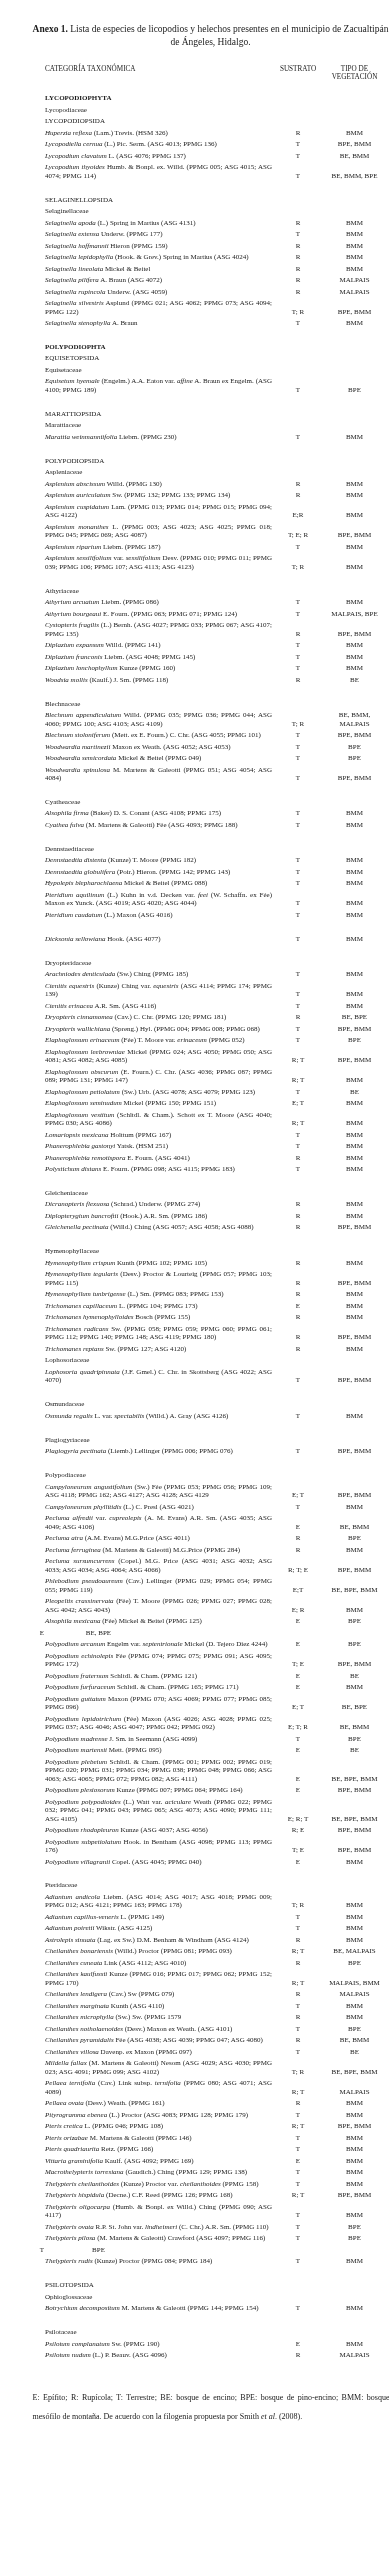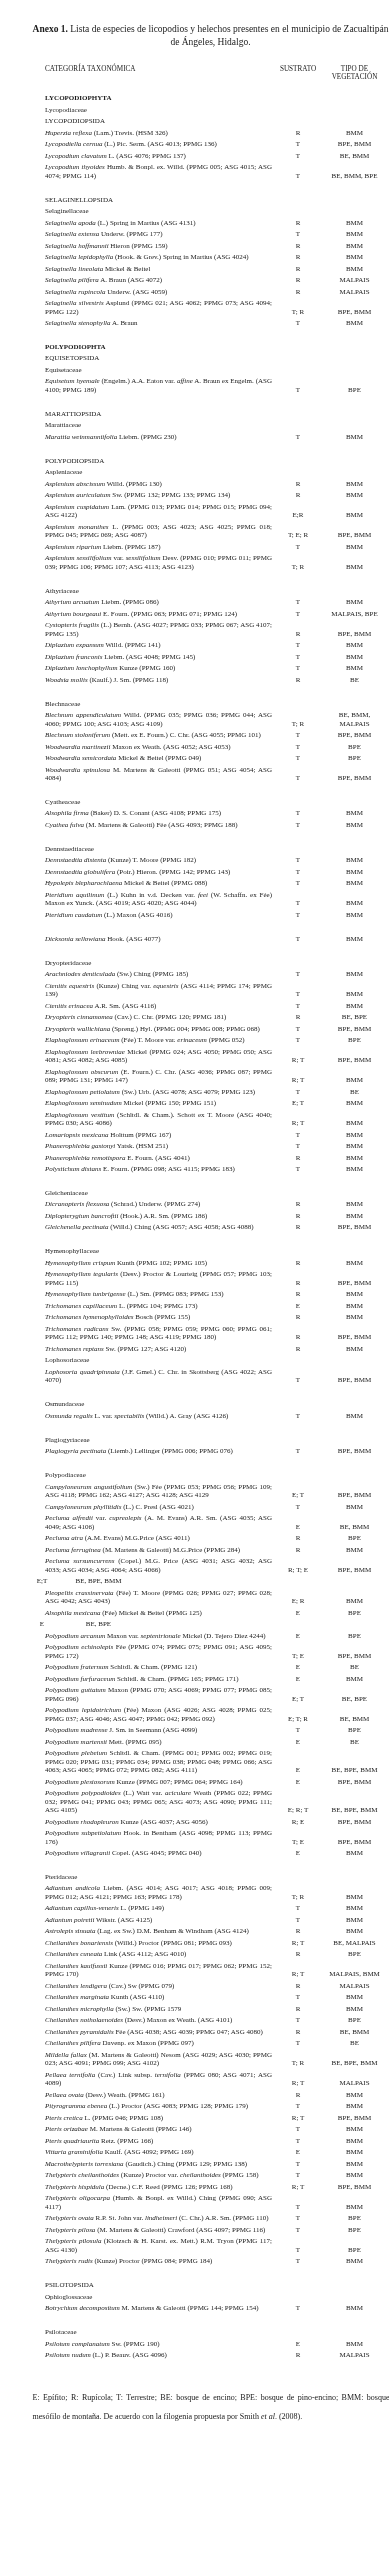--- a/index.html
+++ b/index.html
@@ -536,39 +536,40 @@
           <div class="c1"><span class="i">Pecluma ferruginea</span><span> (M. Martens &amp; Galeotti) M.G.Price (PPMG 284)</span></div>
           <div class="c2">R</div>
           <div class="c3">BMM</div>
         </div>
         <div class="row species">
           <div class="c1"><span class="i">Pecluma sursumcurrens</span><span> (Copel.) M.G. Price (ASG 4031; ASG 4032; ASG 4033; ASG 4034; ASG 4064; ASG 4066)</span></div>
           <div class="c2">R; T; E</div>
           <div class="c3">BPE, BMM</div>
         </div>
         <div class="row species">
+          <div class="c1"><span class="i">Phlebodium pseudoaureum</span><span> (Cav.) Lellinger (PPMG 029; PPMG 054; PPMG 055; PPMG 119)</span></div>
           <div class="c2">E;T</div>
           <div class="c3">BE, BPE, BMM</div>
         </div>
         <div class="row species">
           <div class="c1"><span class="i">Pleopeltis crassinervata</span><span> (Fée) T. Moore (PPMG 026; PPMG 027; PPMG 028; ASG 4042; ASG 4043)</span></div>
           <div class="c2">E; R</div>
           <div class="c3">BMM</div>
         </div>
         <div class="row species">
           <div class="c1"><span class="i">Alsophila mexicana</span><span> (Fée) Mickel &amp; Beitel (PPMG 125)</span></div>
           <div class="c2">E</div>
           <div class="c3">BPE</div>
         </div>
         <div class="row species">
           <div class="c2">E</div>
           <div class="c3">BE, BPE</div>
         </div>
         <div class="row species">
-          <div class="c1"><span class="i">Polypodium arcanum</span><span>  Maxon var. </span><span class="i">septentrionale</span><span> Mickel (D. Tejero Díez 4244)</span></div>
+          <div class="c1"><span class="i">Polypodium arcanum</span><span>  Engelm var. </span><span class="i">septentrionale</span><span> Mickel (D. Tejero Díez 4244)</span></div>
           <div class="c2">E</div>
           <div class="c3">BPE</div>
         </div>
         <div class="row species">
           <div class="c1"><span class="i">Polypodium echinolepis</span><span> Fée (PPMG 074; PPMG 075; PPMG 091; ASG 4095; PPMG 172)</span></div>
           <div class="c2">T; E</div>
           <div class="c3">BPE, BMM</div>
         </div>
         <div class="row species">
           <div class="c1"><span class="i">Polypodium  fraternum</span><span> Schltdl. &amp; Cham. (PPMG 121)</span></div>
@@ -690,21 +691,21 @@
           <div class="c1"><span class="i">Cheilanthes notholaenoides</span><span> (Desv.) Maxon ex Weath. (ASG 4101)</span></div>
           <div class="c2">T</div>
           <div class="c3">BPE</div>
         </div>
         <div class="row species">
           <div class="c1"><span class="i">Cheilanthes pyramidalis</span><span> Fée (ASG 4038; ASG 4039; PPMG 047; ASG 4080)</span></div>
           <div class="c2">R</div>
           <div class="c3">BE, BMM</div>
         </div>
         <div class="row species">
-          <div class="c1"><span class="i">Cheilanthes pilifera</span><span> Davenp. ex Maxon (PPMG 097)</span></div>
+          <div class="c1"><span class="i">Cheilanthes villosa</span><span> Davenp. ex Maxon (PPMG 097)</span></div>
           <div class="c2">T</div>
           <div class="c3">BE</div>
         </div>
         <div class="row species">
           <div class="c1"><span class="i">Mildella fallax</span><span> (M. Martens &amp; Galeotti) Nesom (ASG 4029; ASG 4030; PPMG 023; ASG 4091; PPMG 099; ASG 4102)</span></div>
           <div class="c2">T; R</div>
           <div class="c3">BE, BPE, BMM</div>
         </div>
         <div class="row species">
           <div class="c1"><span class="i">Pellaea ternifolia</span><span> (Cav.) Link subsp. </span><span class="i">ternifolia</span><span> (PPMG 080; ASG 4071; ASG 4089)</span></div>
@@ -765,21 +766,20 @@
           <div class="c1"><span class="i">Thelypteris ovata</span><span> R.P. St. John var. </span><span class="i">lindheimeri</span><span> (C. Chr.) A.R. Sm. (PPMG 110)</span></div>
           <div class="c2">T</div>
           <div class="c3">BPE</div>
         </div>
         <div class="row species">
           <div class="c1"><span class="i">Thelypteris pilosa</span><span> (M. Martens &amp; Galeotti) Crawford (ASG 4097; PPMG 116)</span></div>
           <div class="c2">T</div>
           <div class="c3">BPE</div>
         </div>
         <div class="row species">
-          <div class="c1"><span class="i">Thelypteris pilosula</span><span> (Klotzsch &amp; H. Karst. ex. Mett.) R.M. Tryon (PPMG 117; ASG 4130)</span></div>
           <div class="c2">T</div>
           <div class="c3">BPE</div>
         </div>
         <div class="row species">
           <div class="c1"><span class="i">Thelypteris rudis</span><span> (Kunze) Proctor (PPMG 084; PPMG 184)</span></div>
           <div class="c2">T</div>
           <div class="c3">BMM</div>
         </div>
         <div class="gap"></div>
         <div class="row heading">

